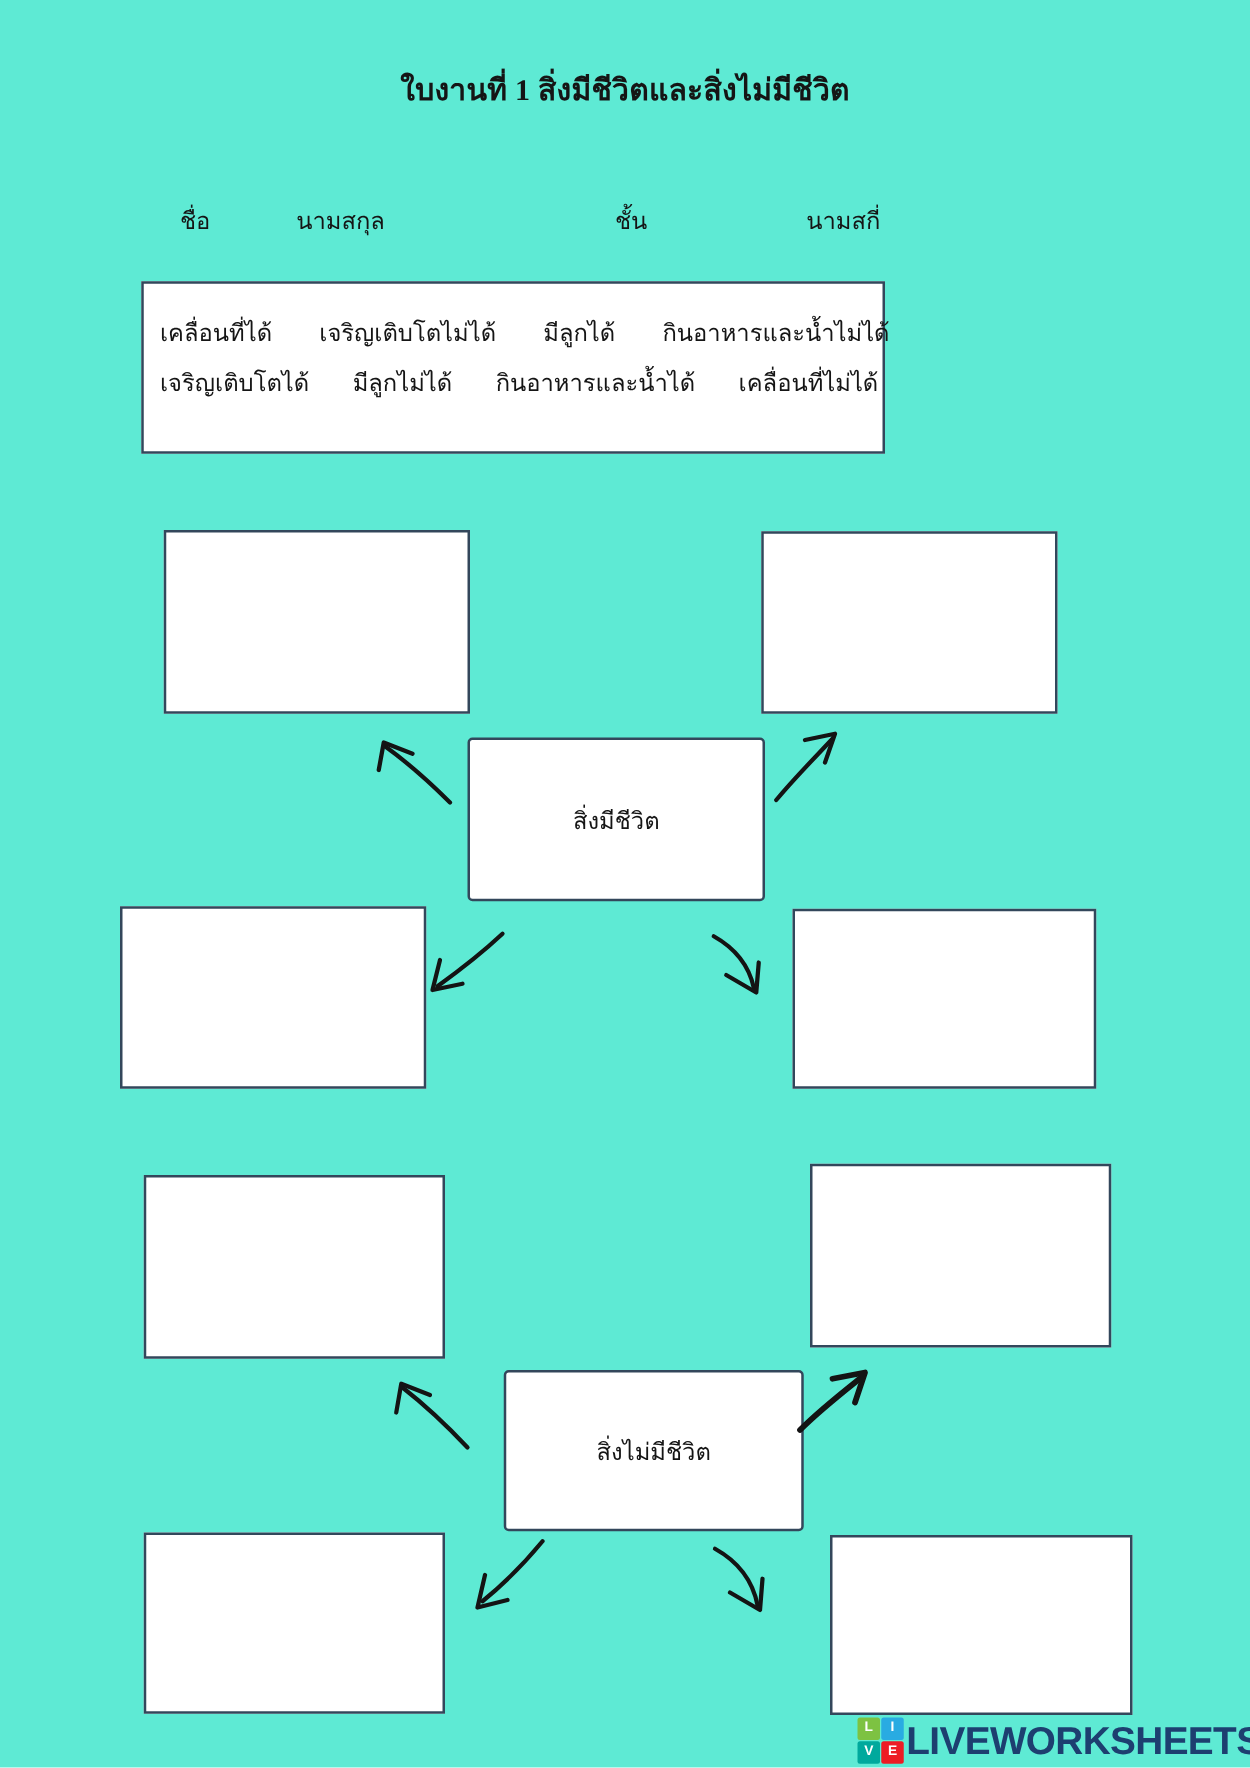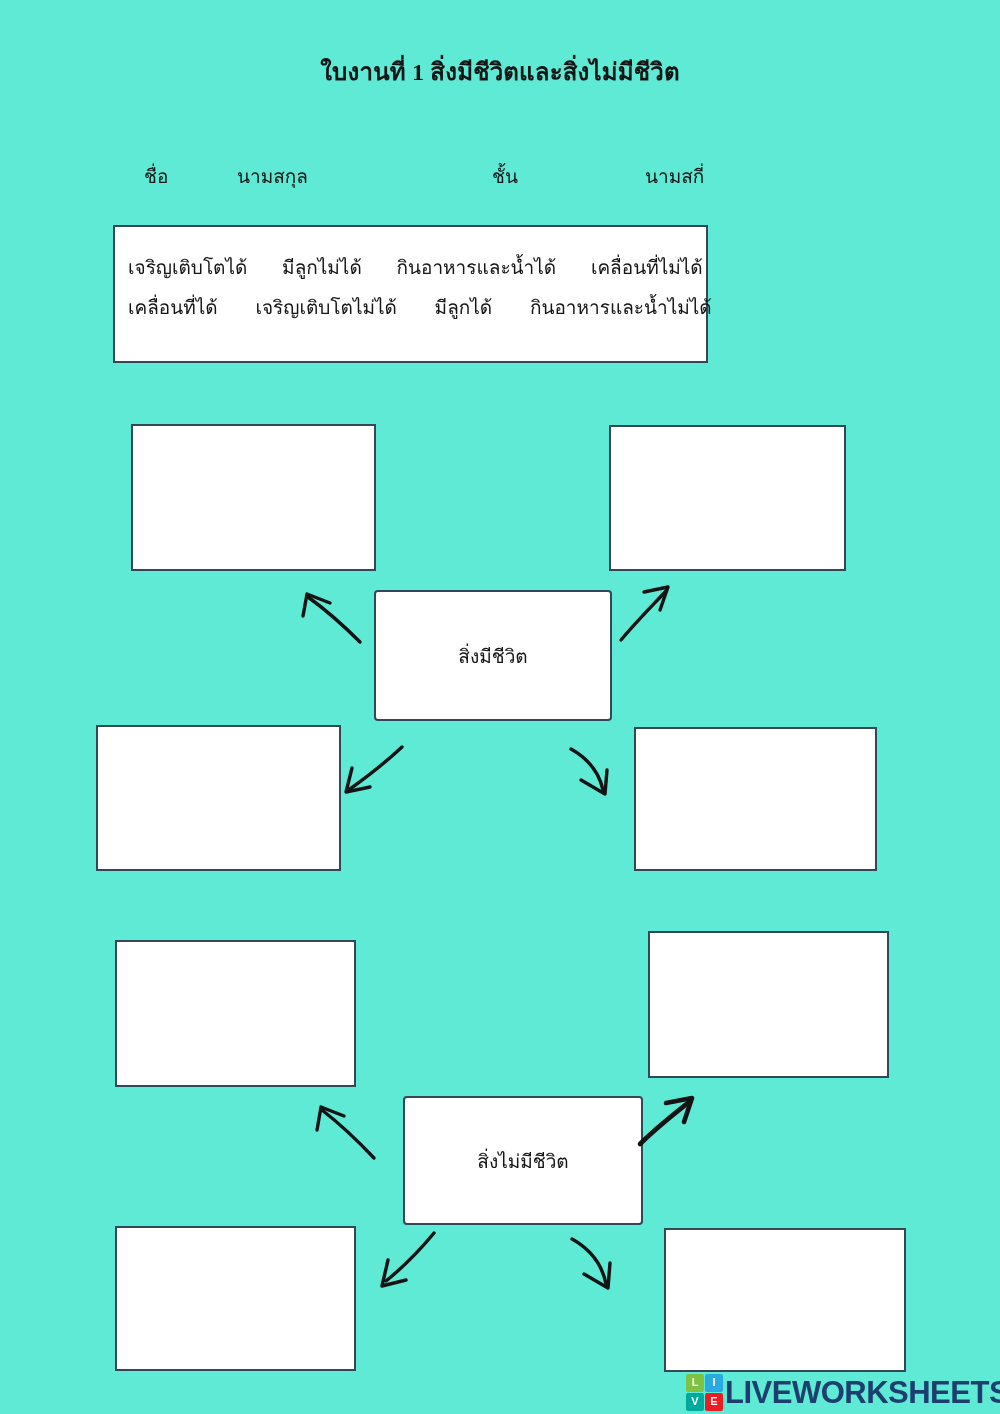--- a/index.html
+++ b/index.html
@@ -108,31 +108,31 @@
 
 
   <div class="fieldrow">
     <span class="f-name">ชื่อ</span>
     <span class="f-surname">นามสกุล</span>
     <span class="f-class">ชั้น</span>
     <span class="f-number">นามสกี่</span>
   </div>
 
   <div class="wordbank">
+    <div class="wb-row wb-row1">
+      <span class="w">เคลื่อนที่ได้</span>
+      <span class="w">เจริญเติบโตไม่ได้</span>
+      <span class="w">มีลูกได้</span>
+      <span class="w">กินอาหารและน้ำไม่ได้</span>
+    </div>
     <div class="wb-row wb-row2">
       <span class="w">เจริญเติบโตได้</span>
       <span class="w">มีลูกไม่ได้</span>
       <span class="w">กินอาหารและน้ำได้</span>
       <span class="w">เคลื่อนที่ไม่ได้</span>
-    </div>
-    <div class="wb-row wb-row1">
-      <span class="w">เคลื่อนที่ได้</span>
-      <span class="w">เจริญเติบโตไม่ได้</span>
-      <span class="w">มีลูกได้</span>
-      <span class="w">กินอาหารและน้ำไม่ได้</span>
     </div>
   </div>
 
   <div class="dropbox d1-tl"></div>
   <div class="dropbox d1-tr"></div>
   <div class="centernode d1-c">
     <span>สิ่งมีชีวิต</span>
   </div>
   <div class="dropbox d1-bl"></div>
   <div class="dropbox d1-br"></div>

